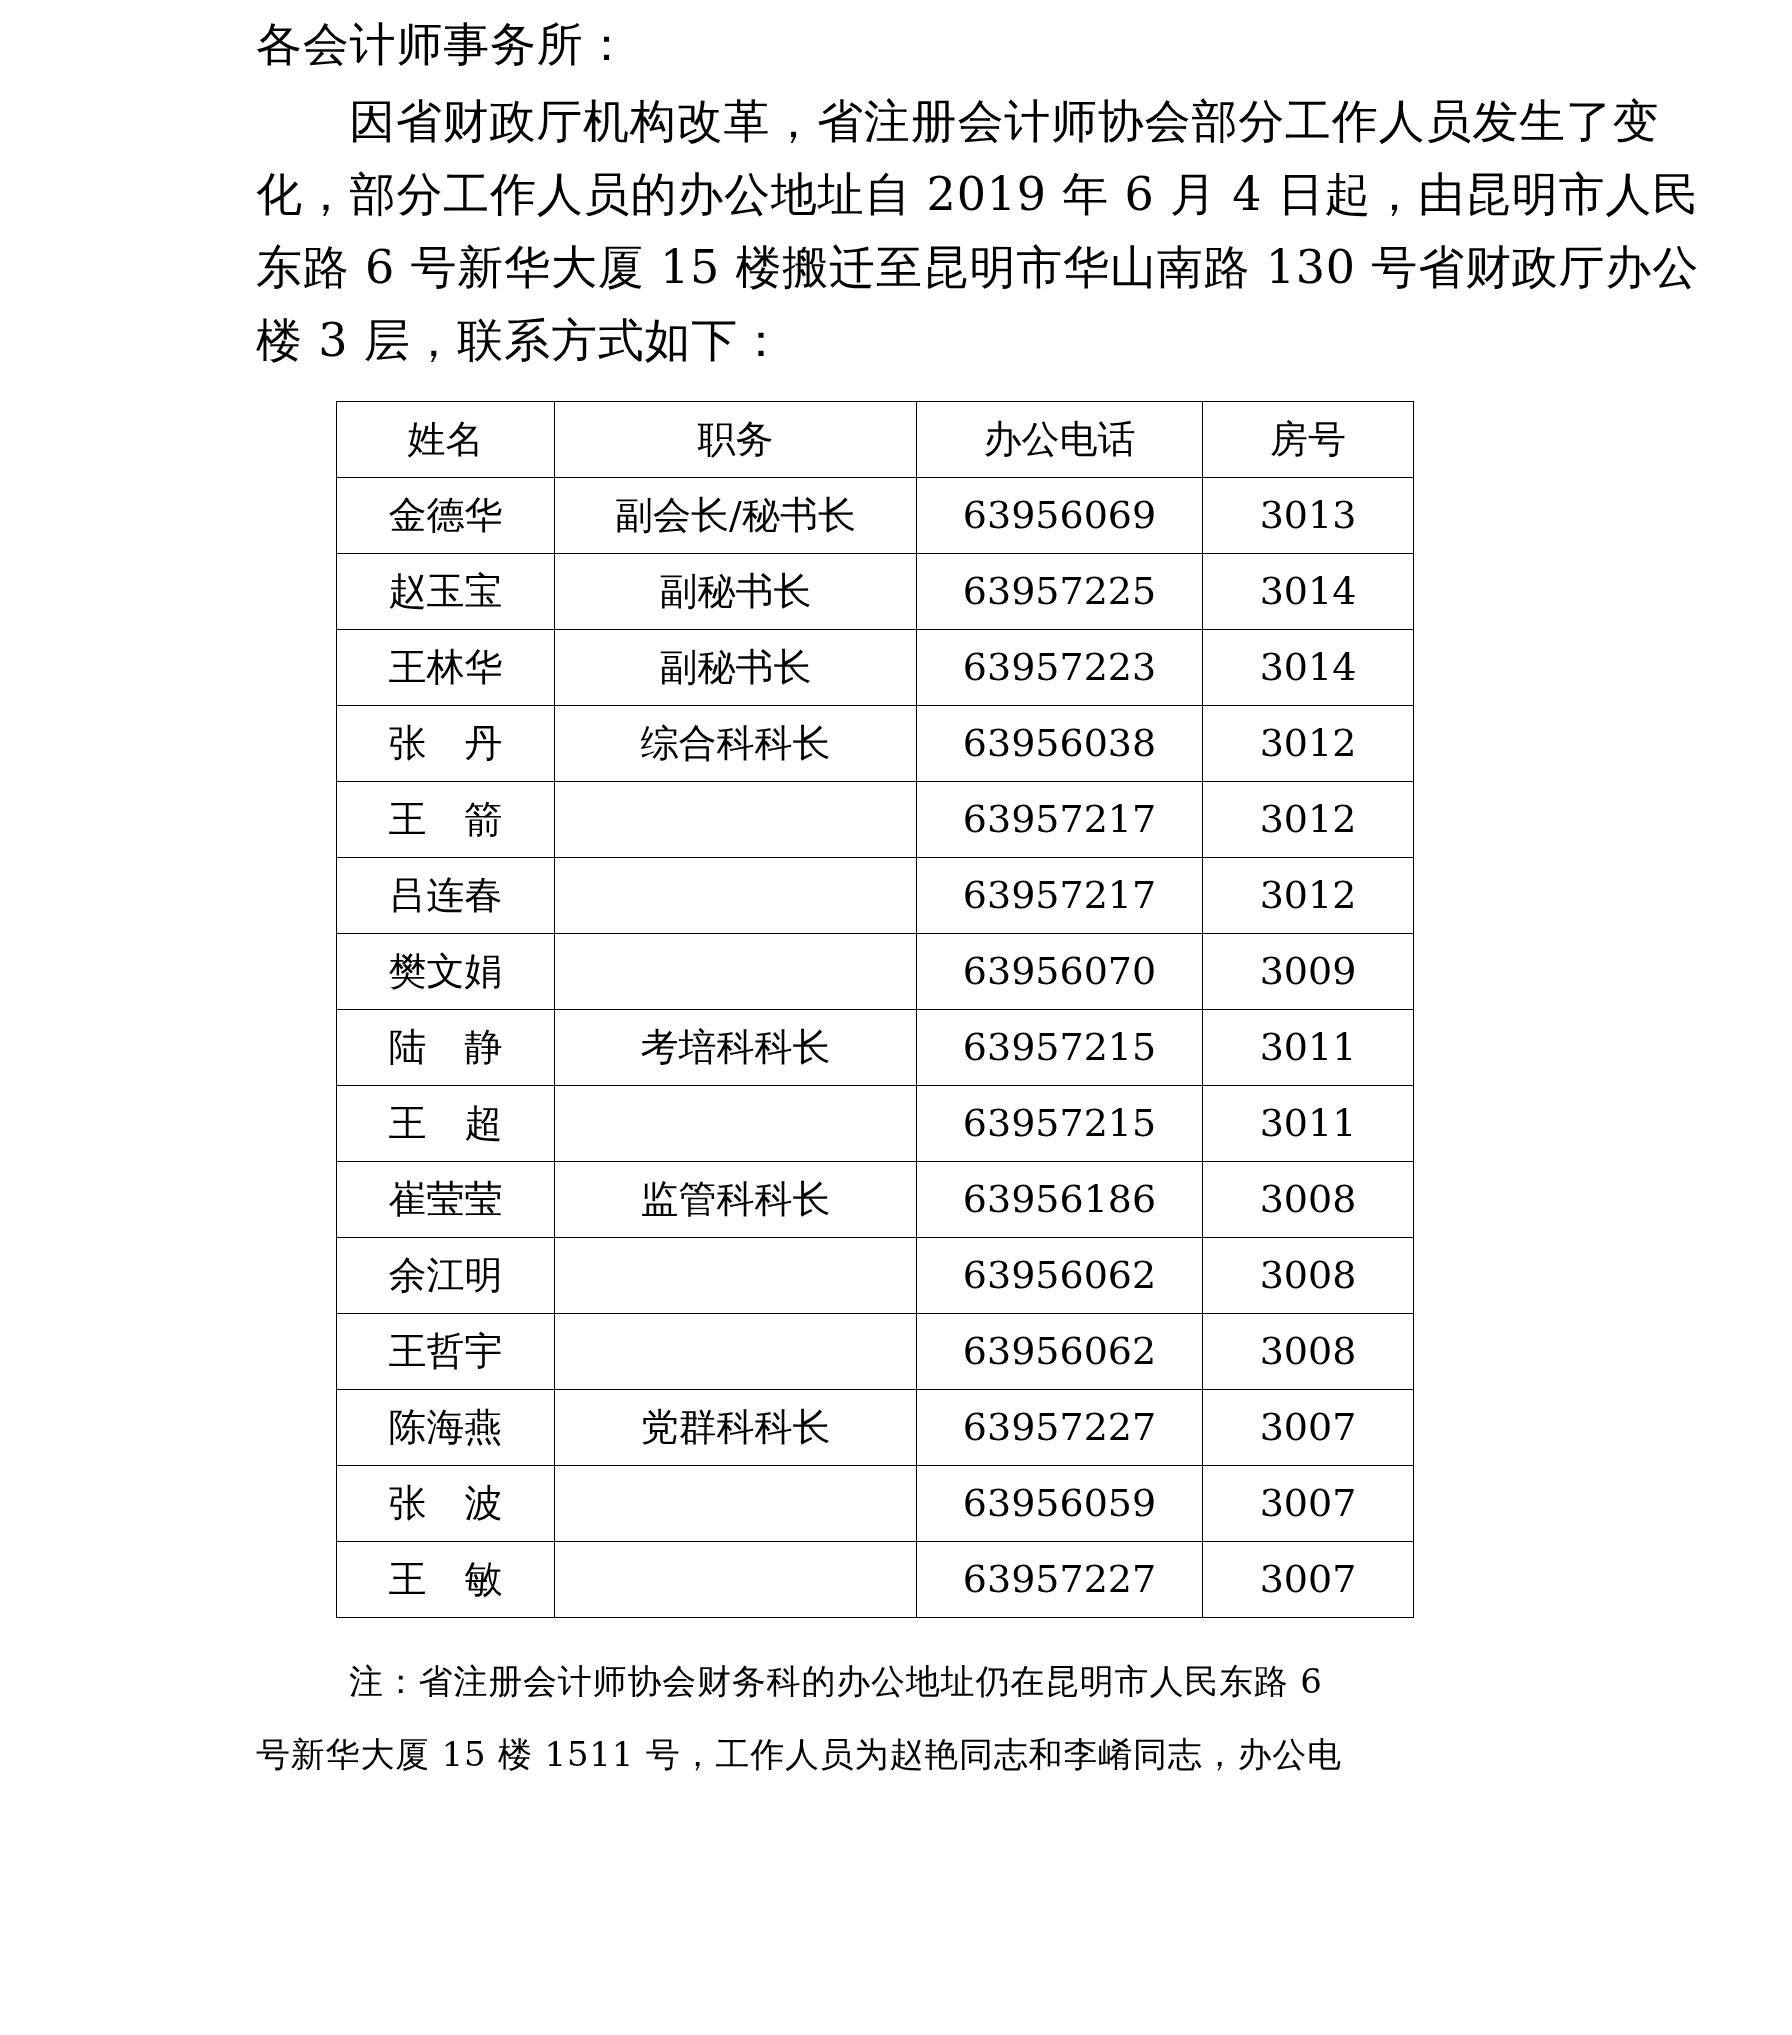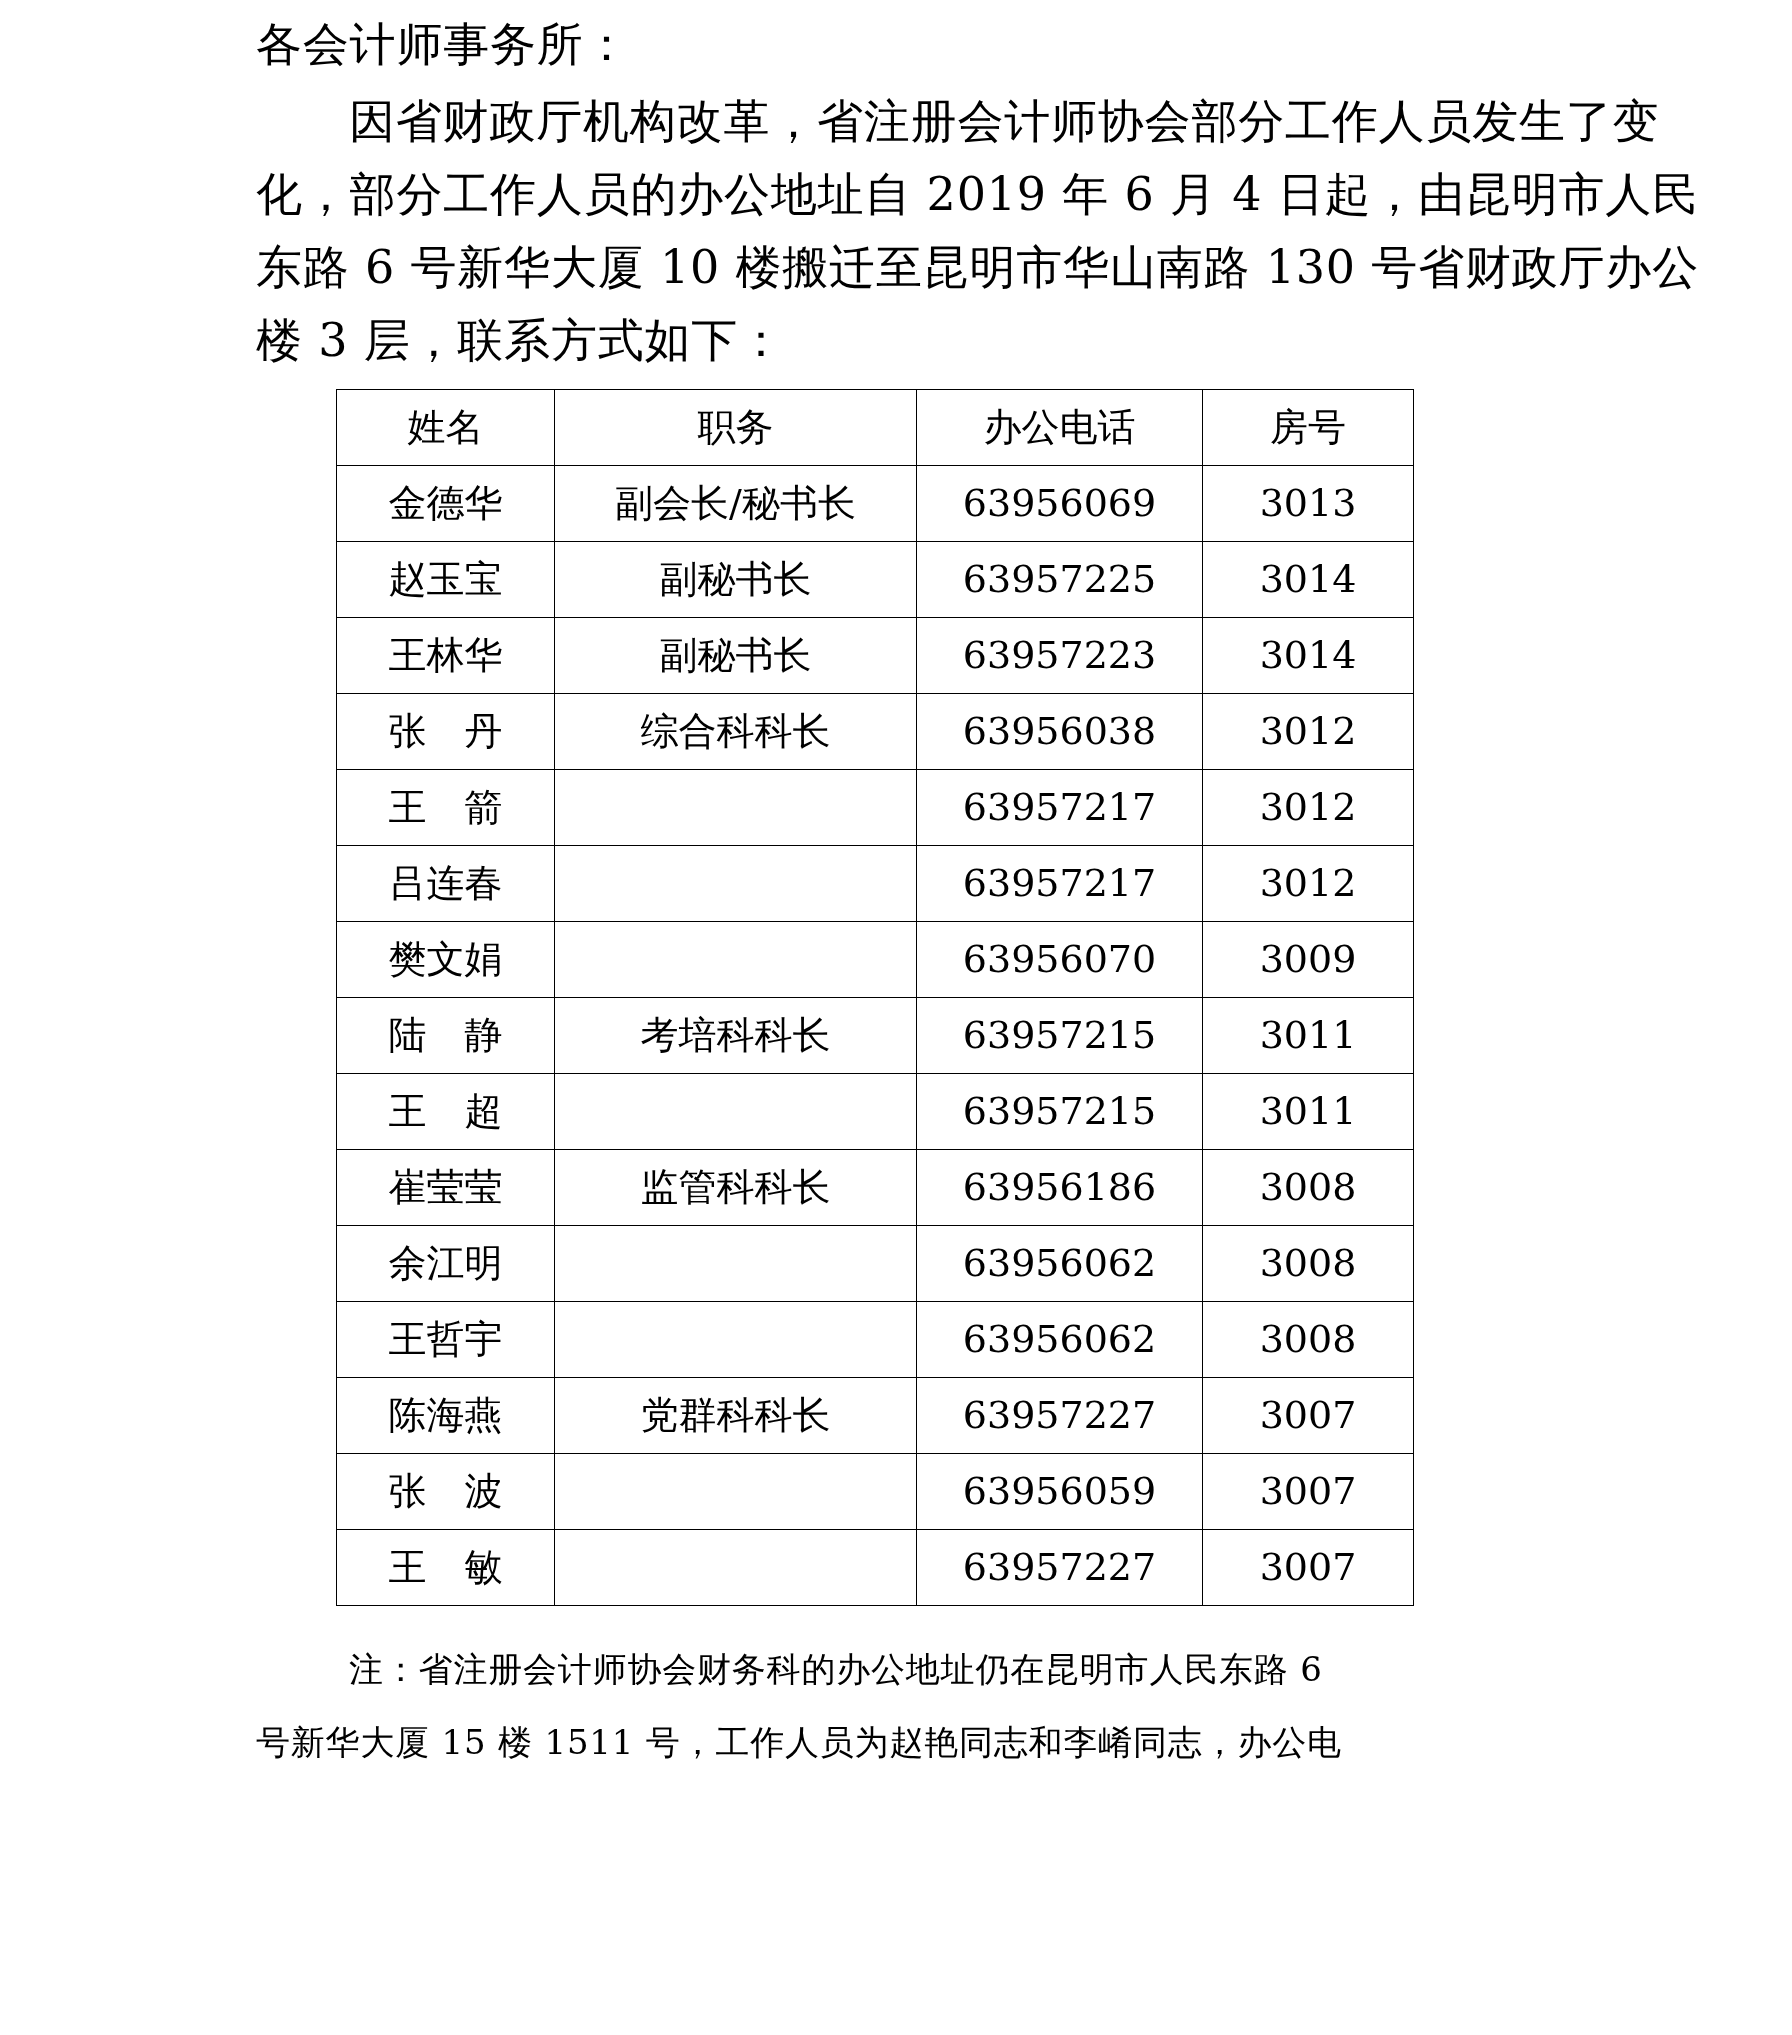--- a/index.html
+++ b/index.html
@@ -39,21 +39,21 @@
   .para-line.first {
     padding-top: 7.5px;
   }
   .indent-2 {
     text-indent: 93px;
   }
   .spacer-small { height: 4.5px; }
 
   
   .contact-table-wrap {
-    margin-top: 12px;
+    margin-top: 24px;
     margin-left: 80px;
     width: 1077px;
   }
   table.contact-table {
     border-collapse: collapse;
     width: 1077px;
     table-layout: fixed;
   }
   table.contact-table td,
   table.contact-table th {
@@ -88,21 +88,21 @@
 
 <div id="page">
   <div class="doc-body">
 
     <div class="para-line first">各会计师事务所：</div>
 
     <div class="spacer-small"></div>
 
     <div class="para-line indent-2">因省财政厅机构改革，省注册会计师协会部分工作人员发生了变</div>
     <div class="para-line">化，部分工作人员的办公地址自 2019 年 6 月 4 日起，由昆明市人民</div>
-    <div class="para-line">东路 6 号新华大厦 10 楼搬迁至昆明市华山南路 130 号省财政厅办公</div>
+    <div class="para-line">东路 6 号新华大厦 15 楼搬迁至昆明市华山南路 130 号省财政厅办公</div>
     <div class="para-line">楼 3 层，联系方式如下：</div>
 
     <div class="contact-table-wrap">
       <table class="contact-table">
         <colgroup>
           <col class="c-name">
           <col class="c-title">
           <col class="c-phone">
           <col class="c-room">
         </colgroup>

